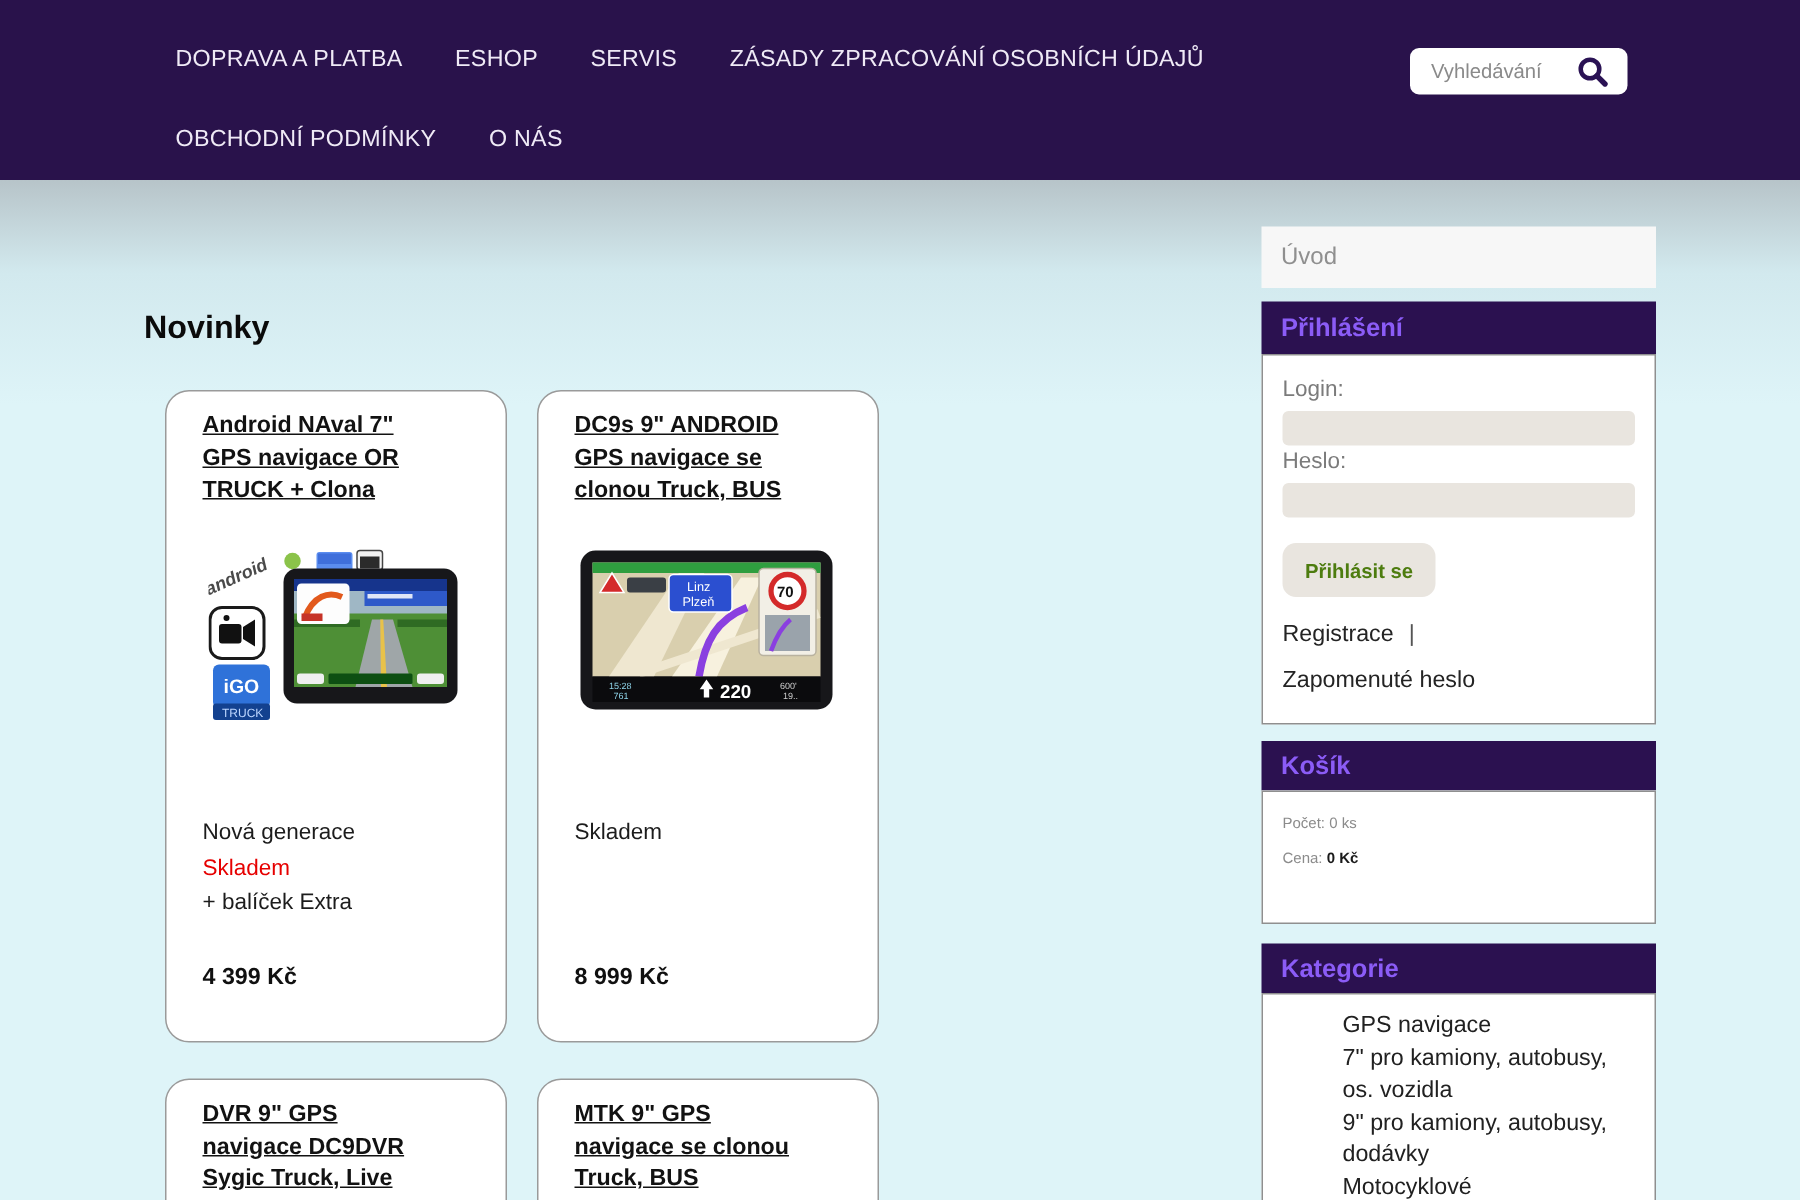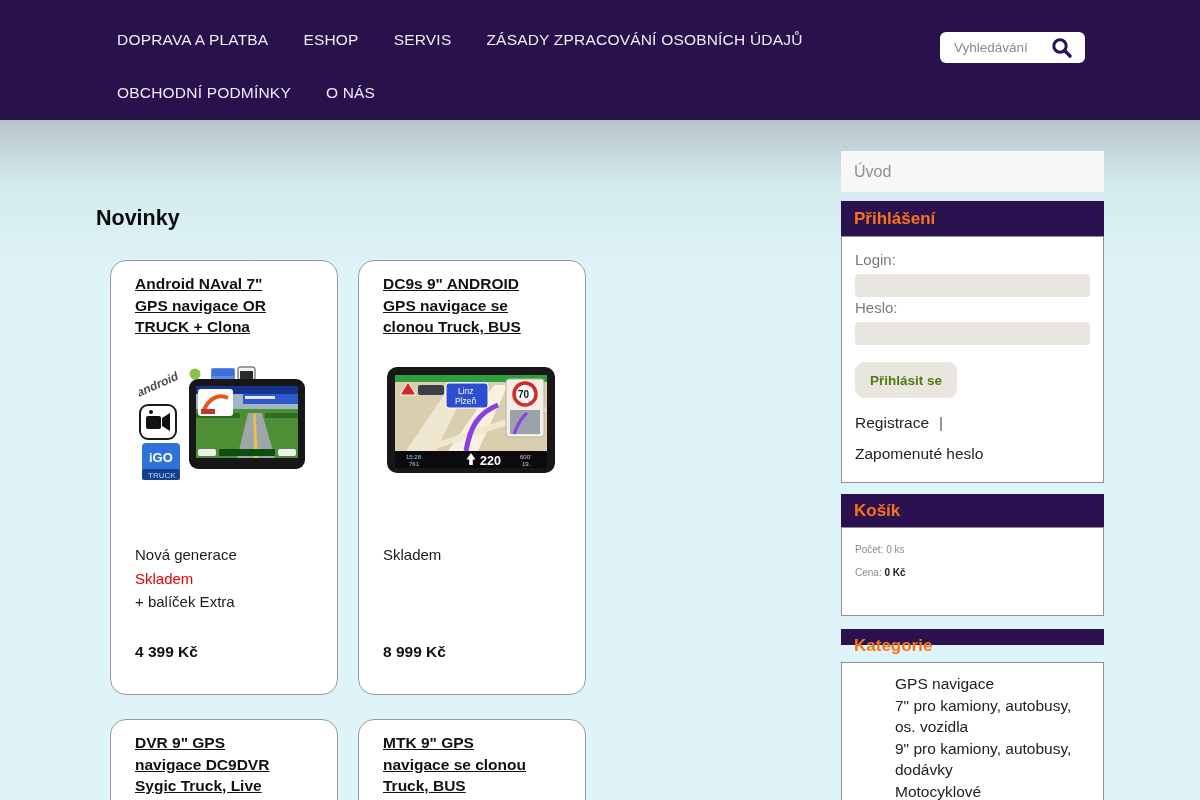--- a/index.html
+++ b/index.html
@@ -67,32 +67,32 @@
   .p-price{font-size:15.5px;font-weight:bold;color:#101010;}
 
   
   .uvod{
     position:absolute;left:841px;top:31px;width:263px;height:41px;
     box-sizing:border-box;background:#f7f7f7;
     line-height:41px;padding-left:13px;font-size:16px;color:#8f8f8f;cursor:pointer;
   }
   .sb-header{
     position:absolute;left:841px;width:263px;box-sizing:border-box;
-    background:#2b1150;color:#f97316;font-weight:bold;font-size:17px;
+    background:#2b1150;color:#8b5cf6;font-weight:bold;font-size:17px;
     padding-left:13px;
   }
   .sb-body{
     position:absolute;left:841px;width:263px;box-sizing:border-box;
     background:#ffffff;border:1px solid #8f8f8f;
   }
   #login-header{top:81px;height:35px;line-height:35px;}
   #login-body{top:116px;height:247px;padding:12px 13px;}
   #cart-header{top:374px;height:33px;line-height:33px;}
   #cart-body{top:407px;height:89px;padding:10px 13px;font-size:10px;line-height:23px;}
-  #cat-header{top:509px;height:16px;line-height:33px;}
+  #cat-header{top:509px;height:33px;line-height:33px;}
   #cat-body{top:542px;height:172px;padding:10px 13px;font-size:15.5px;line-height:21.5px;}
 
   .form-label{font-size:15px;color:#7b7b7b;margin:2px 0 6px;}
   .form-label.second{margin-top:2px;}
   .form-input{
     display:block;width:100%;height:23px;box-sizing:border-box;
     background:#e9e5df;border:0;border-radius:4px;outline:0;padding:0 8px;
     font-family:"Liberation Sans",sans-serif;font-size:14px;color:#333;
   }
   .login-btn{

